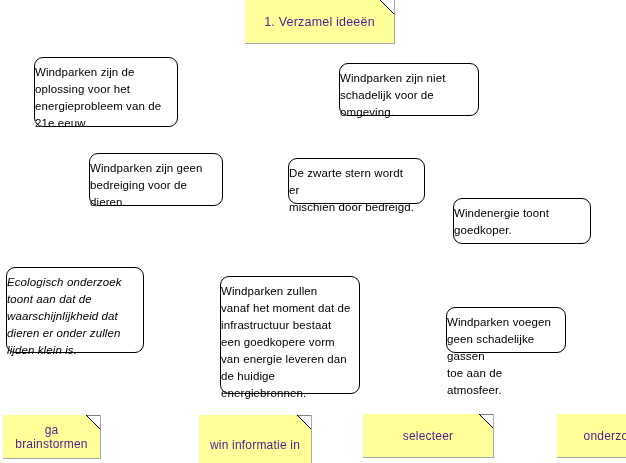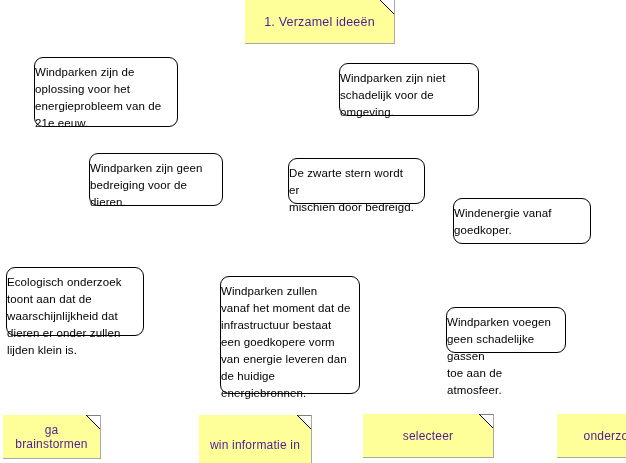--- a/index.html
+++ b/index.html
@@ -129,25 +129,25 @@
 bedreiging voor de
 dieren.</span>
   </div>
 
   <div class="idea-card" style="left:271px; top:158px; width:137px; height:46px;margin-left:17px;">
     <span class="card-text">De zwarte stern wordt er
 mischien door bedreigd.</span>
   </div>
 
   <div class="idea-card" style="left:453px; top:198px; width:138px; height:46px;">
-    <span class="card-text">Windenergie vanaf
+    <span class="card-text">Windenergie toont
 goedkoper.</span>
   </div>
 
-  <div class="idea-card" style="left:6px; top:267px; width:138px; height:69px;">
+  <div class="idea-card" style="left:6px; top:267px; width:138px; height:86px;font-style:italic;">
     <span class="card-text">Ecologisch onderzoek
 toont aan dat de
 waarschijnlijkheid dat
 dieren er onder zullen
 lijden klein is.</span>
   </div>
 
   <div class="idea-card" style="left:220px; top:276px; width:140px; height:118px;">
     <span class="card-text">Windparken zullen
 vanaf het moment dat de

